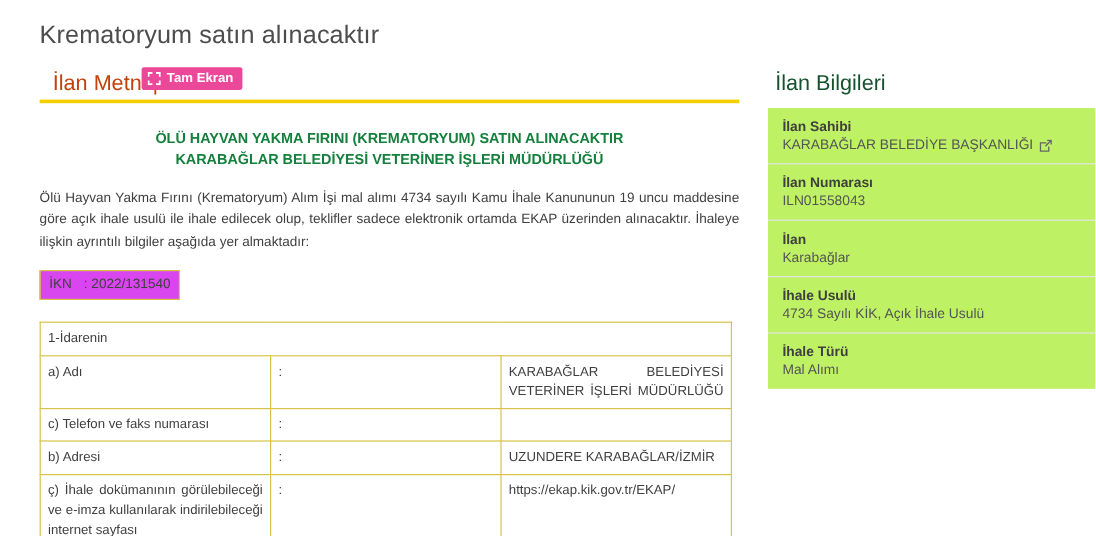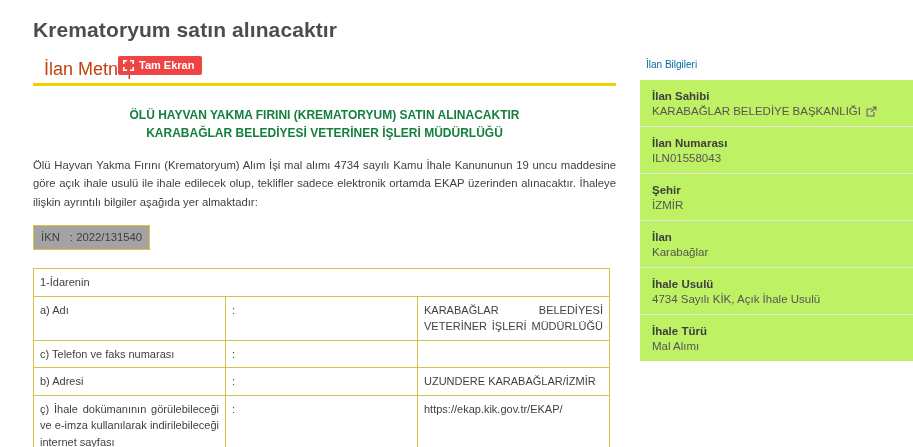--- a/index.html
+++ b/index.html
@@ -15,21 +15,21 @@
     overflow: hidden;
     position: relative;
   }
 
   
   .page-title {
     position: absolute;
     left: 33px;
     top: 4px;
     font-size: 21px;
-    font-weight: bold;
+    font-weight: normal;
     color: #4d4d4d;
     letter-spacing: 0.1px;
   }
 
   
   .left-col {
     position: absolute;
     left: 33px;
     top: 55px;
     width: 583px;
@@ -46,21 +46,21 @@
     position: absolute;
     left: 11px;
     top: 4px;
     font-size: 18px;
     color: #c2410c;
   }
   .fullscreen-btn {
     position: absolute;
     left: 85px;
     top: 1px;
-    background: #ef4444;
+    background: #ec4899;
     color: #ffffff;
     font-size: 11px;
     font-weight: bold;
     padding: 4px 8px 4px 5px;
     border: none;
     border-radius: 2px;
     display: flex;
     align-items: center;
     gap: 5px;
     cursor: pointer;
@@ -99,21 +99,21 @@
     line-height: 1.62;
     color: #3f3f3f;
   }
 
   .ikn-box {
     display: inline-block;
     border: 1px solid #d8c24a;
     padding: 3px 7px;
     font-size: 11.3px;
     color: #3f3f3f;
-    background: #a3a3a3;
+    background: #d946ef;
     margin-bottom: 18px;
   }
   .ikn-box .ikn-sep {
     display: inline-block;
     width: 10px;
   }
 
   table.doc-table {
     border-collapse: collapse;
     width: 577px;
@@ -138,22 +138,22 @@
   }
 
   
   .sidebar {
     position: absolute;
     left: 640px;
     top: 55px;
     width: 273px;
   }
   .sidebar-title {
-    font-size: 10px;
-    color: #0369a1;
+    font-size: 18px;
+    color: #14532d;
     padding: 4px 0 10px 6px;
   }
   .sidebar-panel {
     background: #bef264;
     width: 273px;
     padding: 0;
   }
   .info-row {
     padding: 10px 12px 9px 12px;
     border-bottom: 1px solid #e4e4e4;
@@ -264,24 +264,20 @@
           </svg>
         </span>
       </div>
     </div>
 
     <div class="info-row">
       <div class="info-label">İlan Numarası</div>
       <div class="info-value">ILN01558043</div>
     </div>
 
-    <div class="info-row">
-      <div class="info-label">Şehir</div>
-      <div class="info-value">İZMİR</div>
-    </div>
 
     <div class="info-row">
       <div class="info-label">İlan</div>
       <div class="info-value">Karabağlar</div>
     </div>
 
 
     <div class="info-row">
       <div class="info-label">İhale Usulü</div>
       <div class="info-value">4734 Sayılı KİK, Açık İhale Usulü</div>

